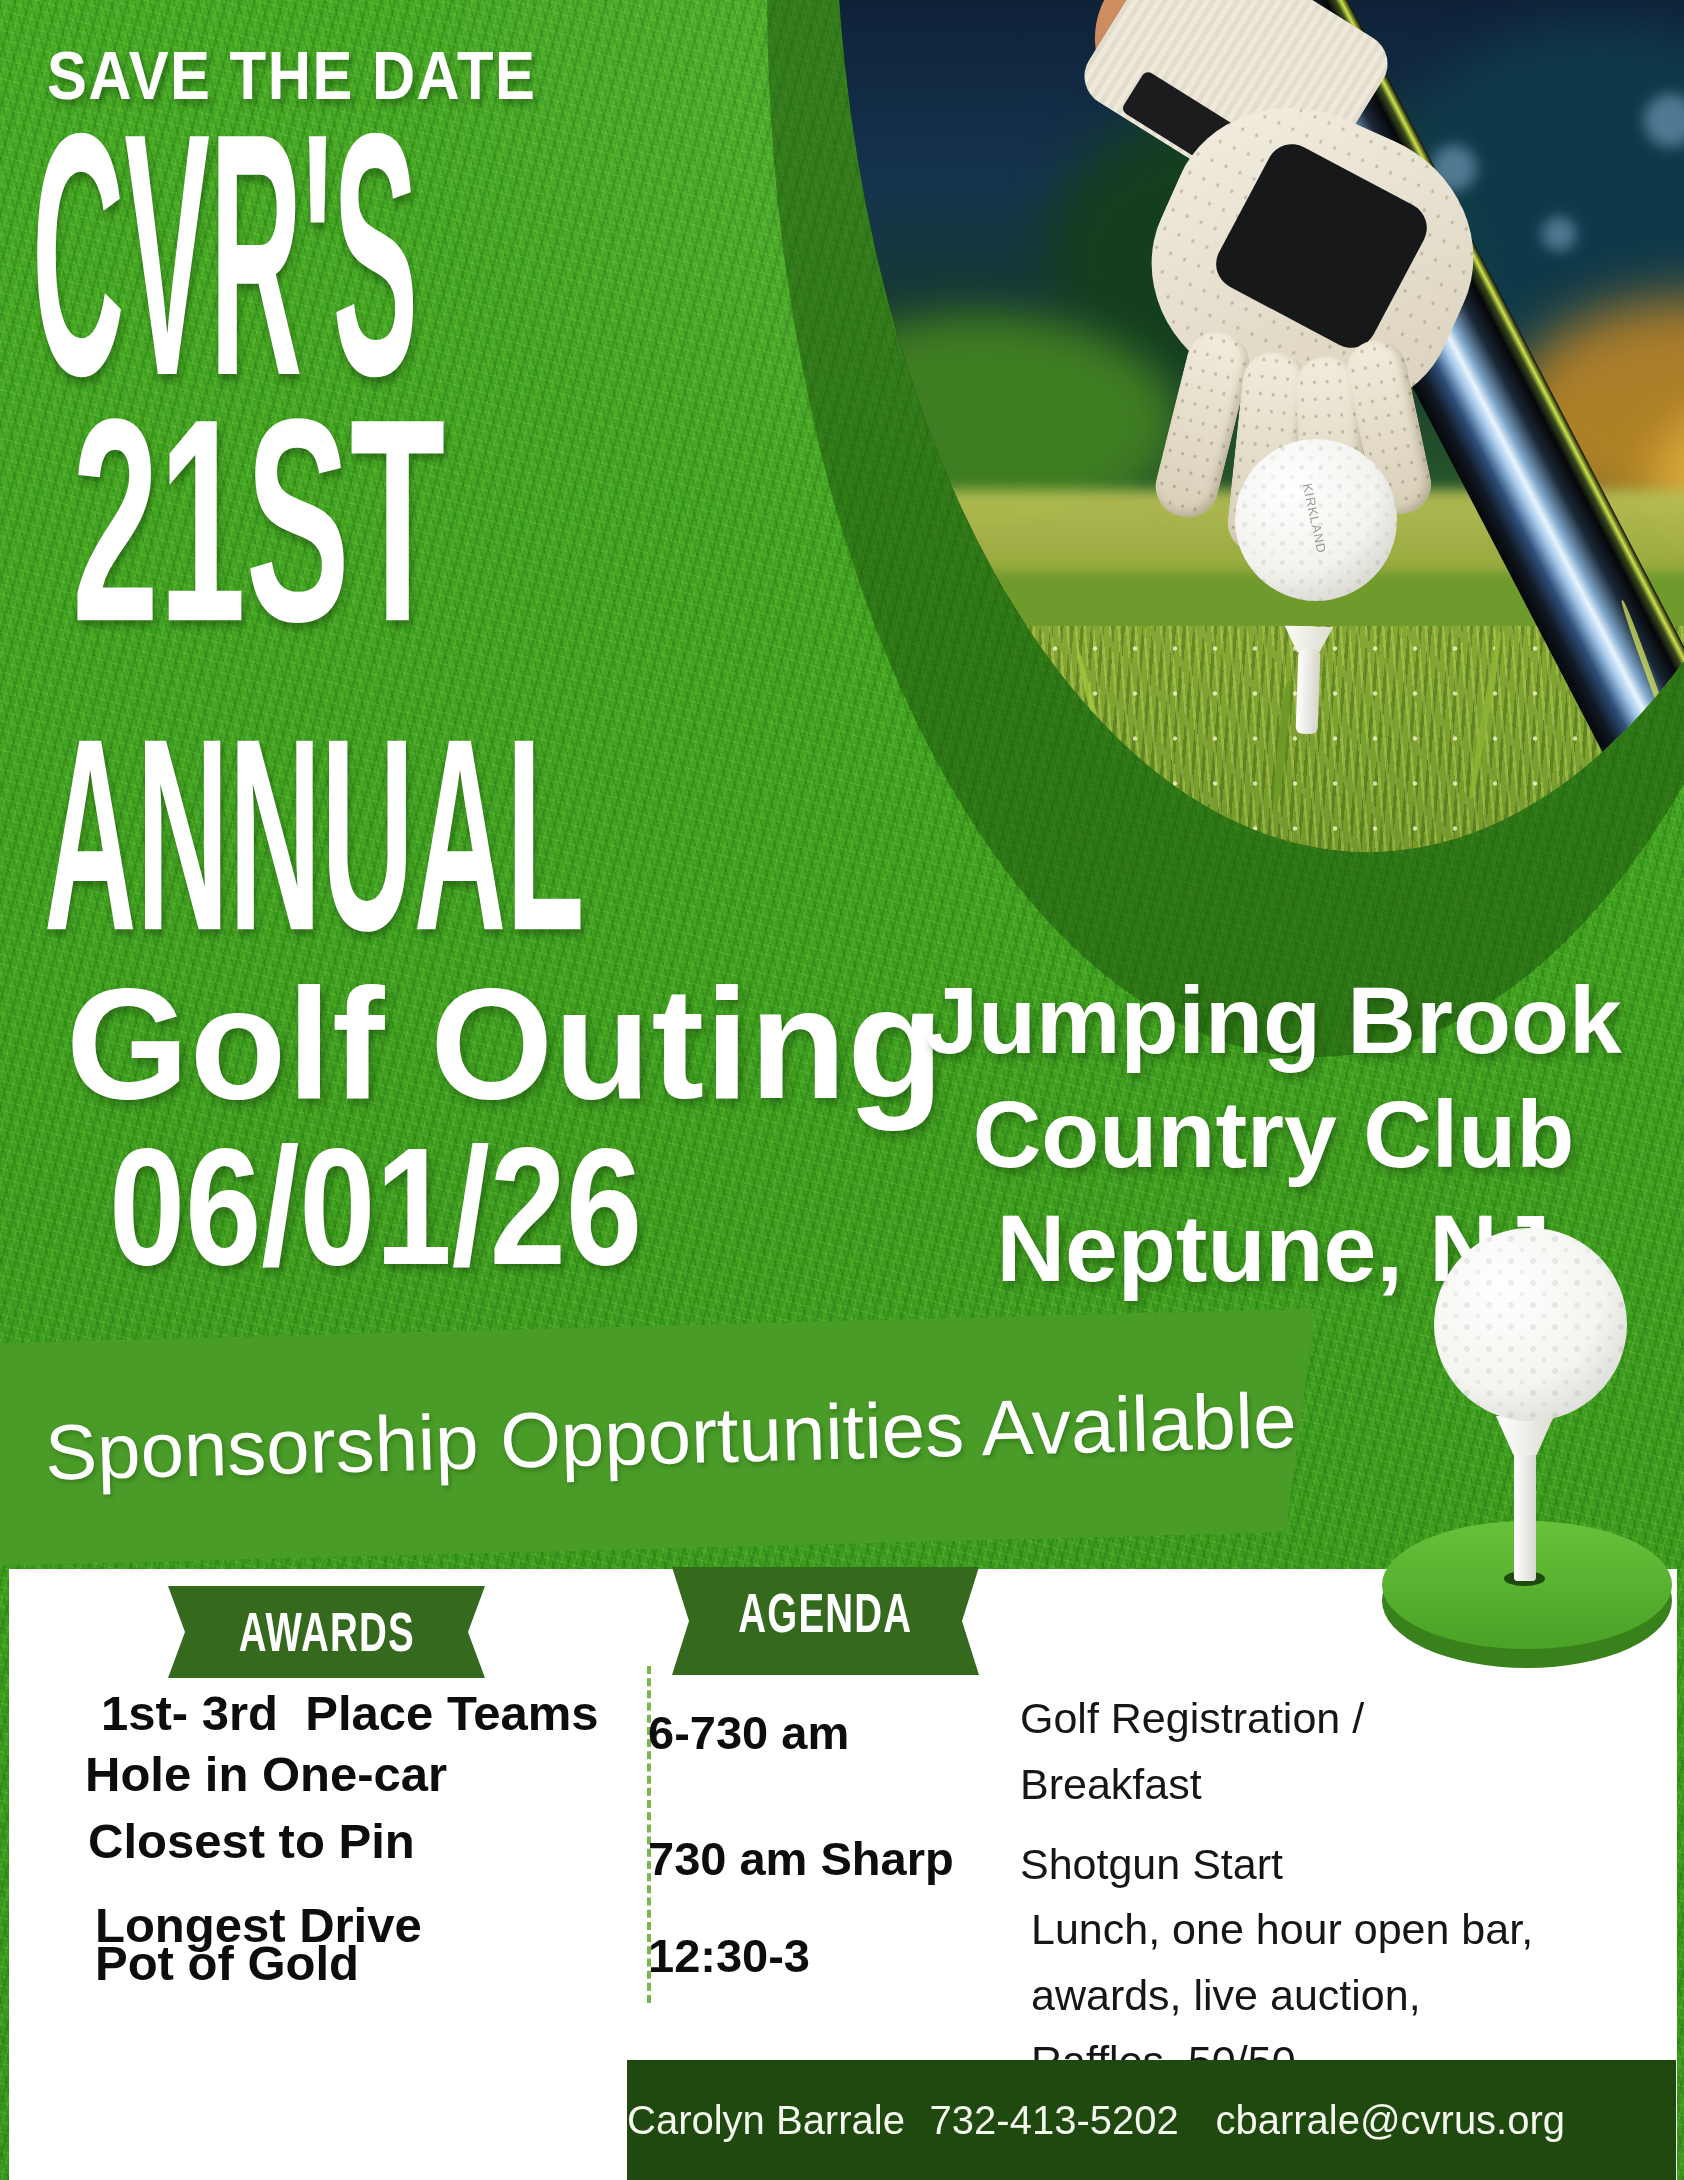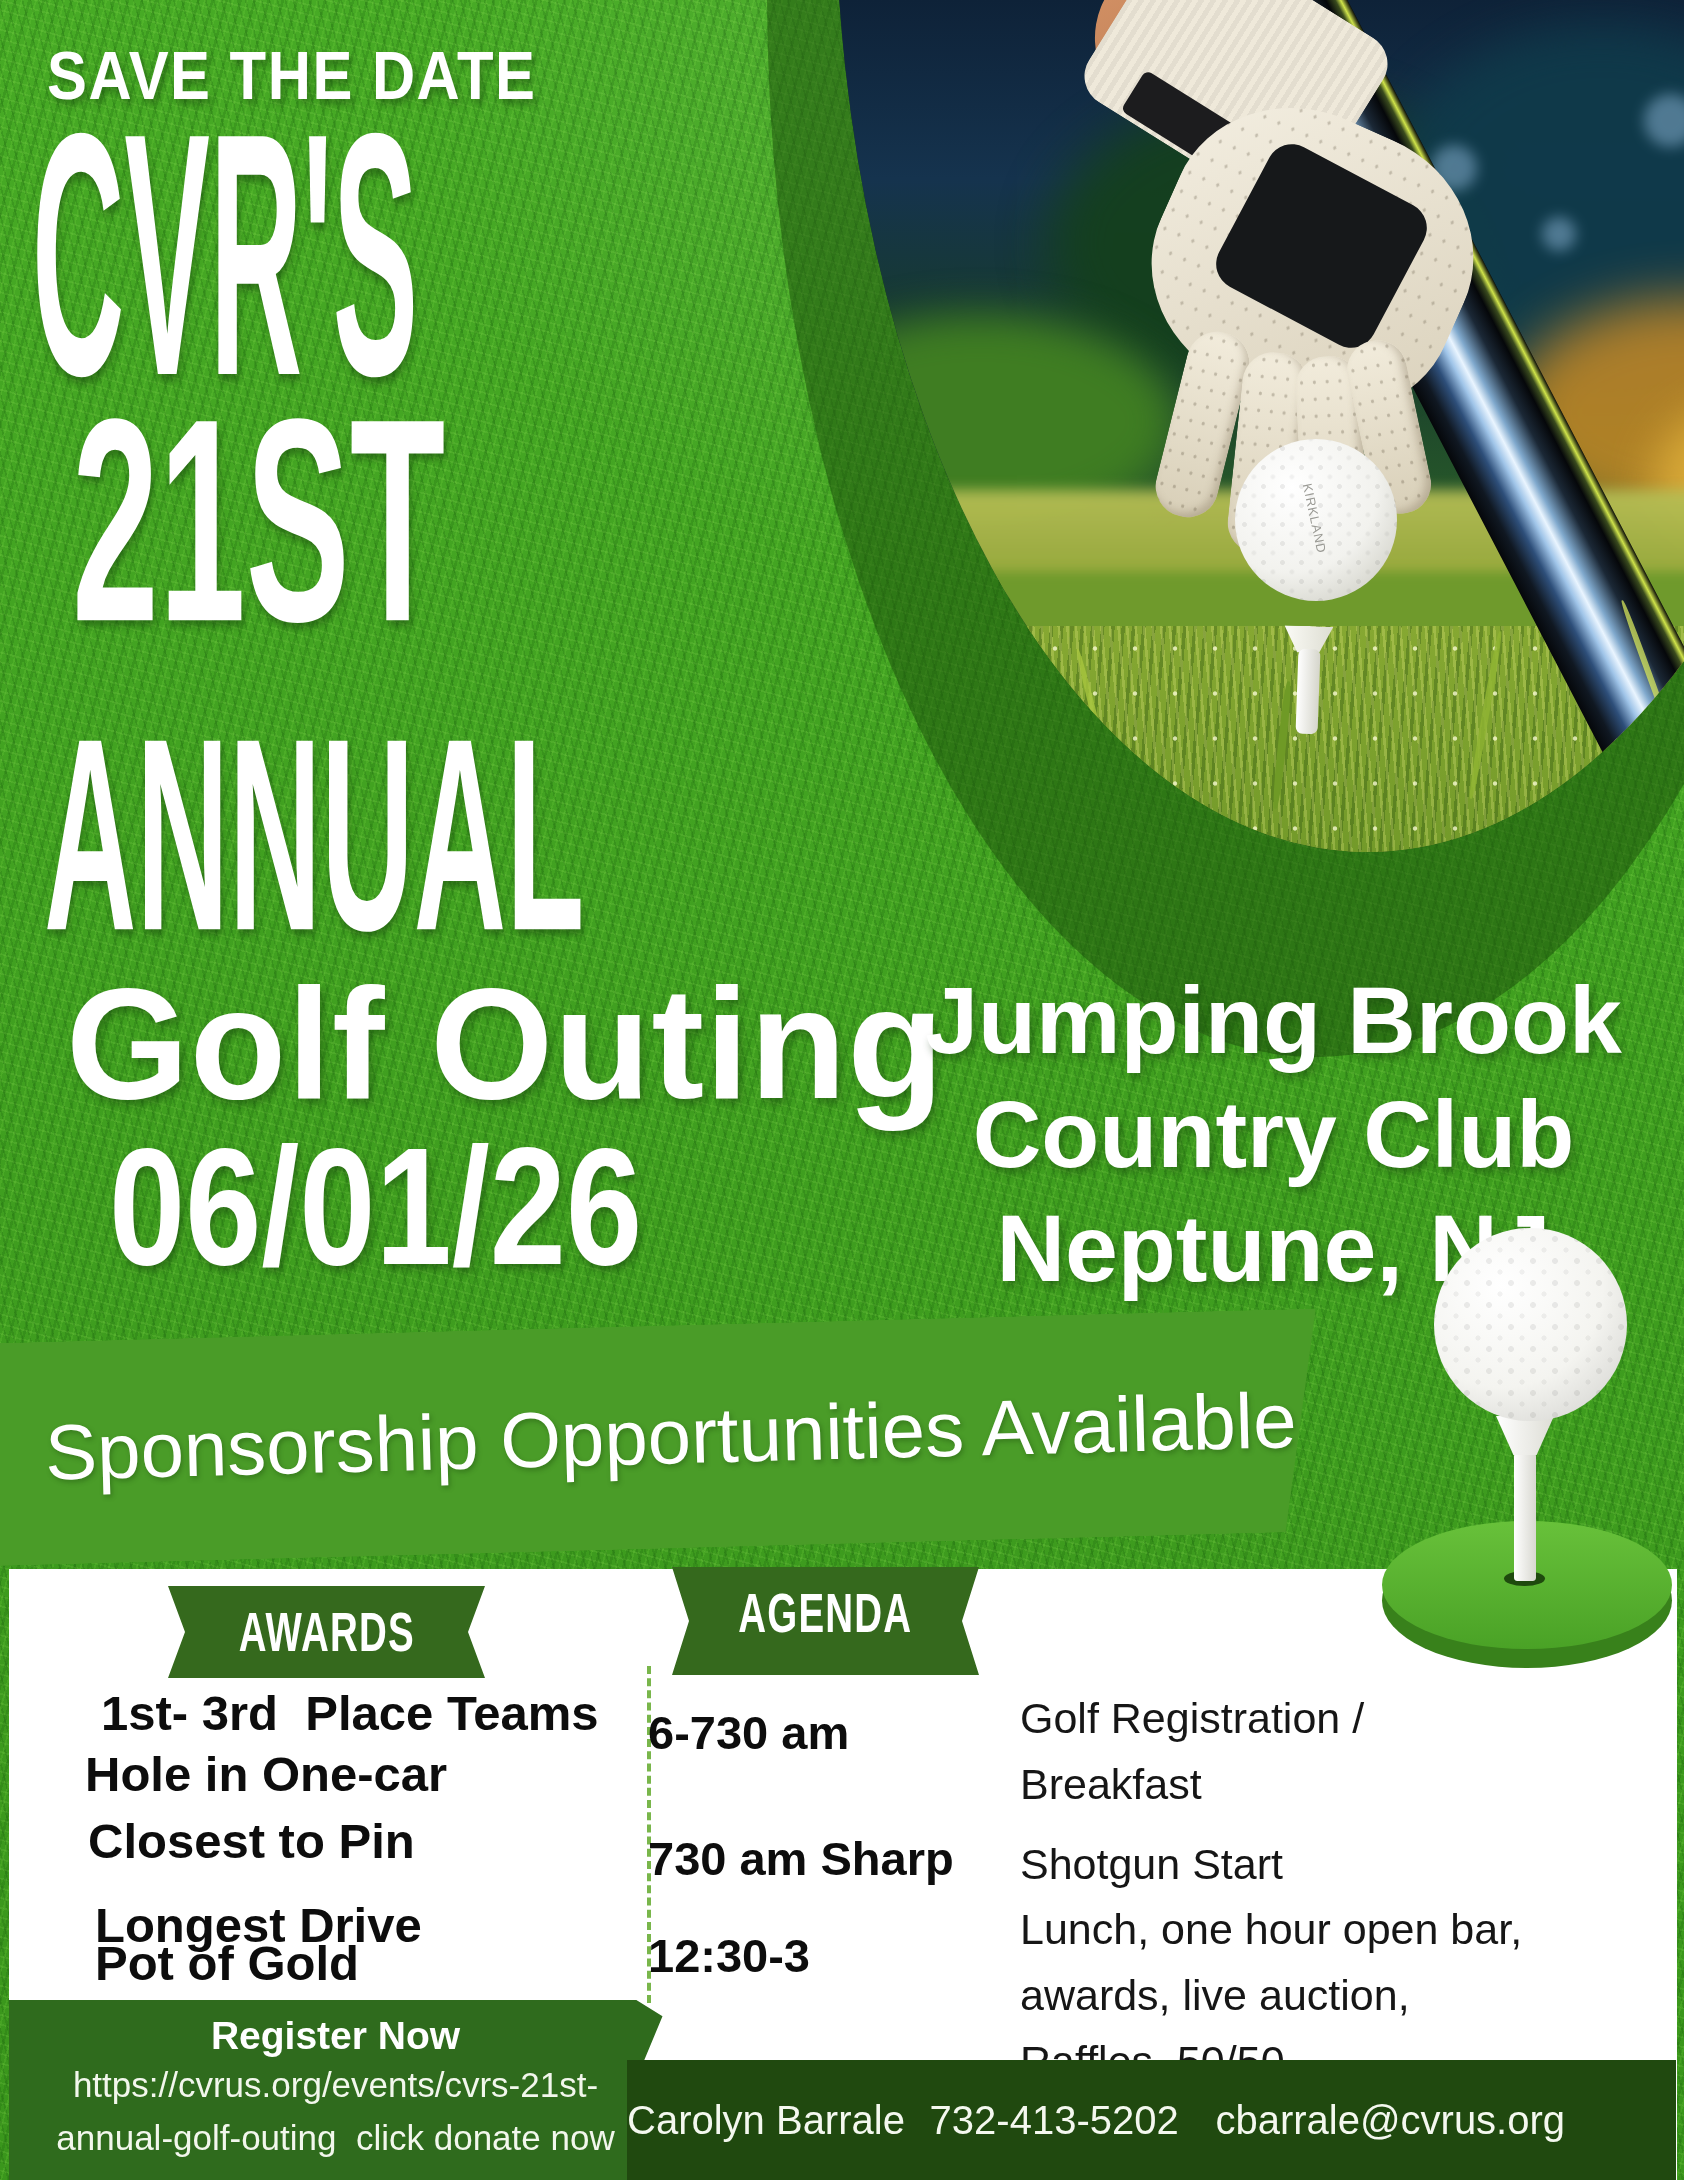--- a/index.html
+++ b/index.html
@@ -253,31 +253,26 @@
   <div class="ag-time" style="top:1705px;">6-730 am</div>
   <div class="ag-desc" style="top:1685px;">
     <div>Golf Registration /</div>
     <div>Breakfast</div>
   </div>
   <div class="ag-time" style="top:1831px;">730 am Sharp</div>
   <div class="ag-desc" style="top:1831px;">
     <div>Shotgun Start</div>
   </div>
   <div class="ag-time" style="top:1928px;">12:30-3</div>
-  <div class="ag-desc" style="top:1896px;">
+  <div class="ag-desc" style="top:1896px;margin-left:11px;">
     <div>Lunch, one hour open bar,</div>
     <div>awards, live auction,</div>
     <div>Raffles, 50/50</div>
   </div>
 
-  <div class="register">
-    <div class="reg-head">Register Now</div>
-    <div class="reg-url">https://cvrus.org/events/cvrs-21st-</div>
-    <div class="reg-url">annual-golf-outing  click donate now</div>
-  </div>
 
   <div class="footbar">
     <div class="line">
       <span>Carolyn Barrale</span>
       <span class="gap1">732-413-5202</span>
       <span class="gap2">cbarrale@cvrus.org</span>
     </div>
   </div>
 
 </div>

